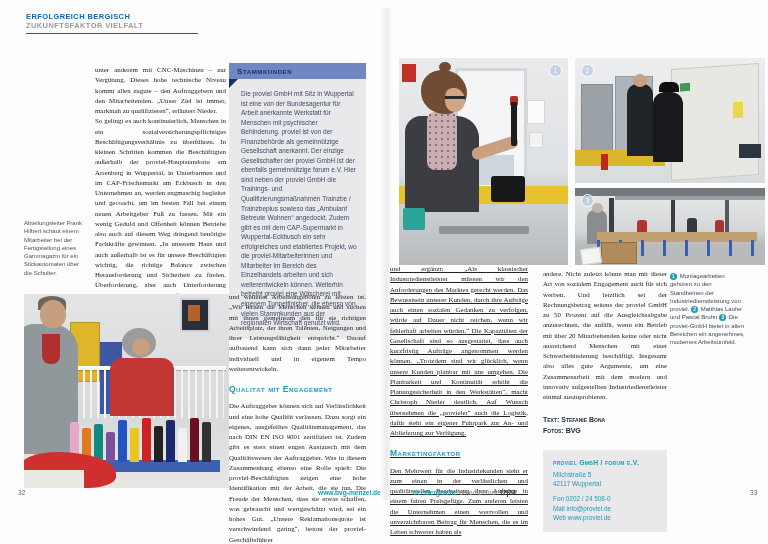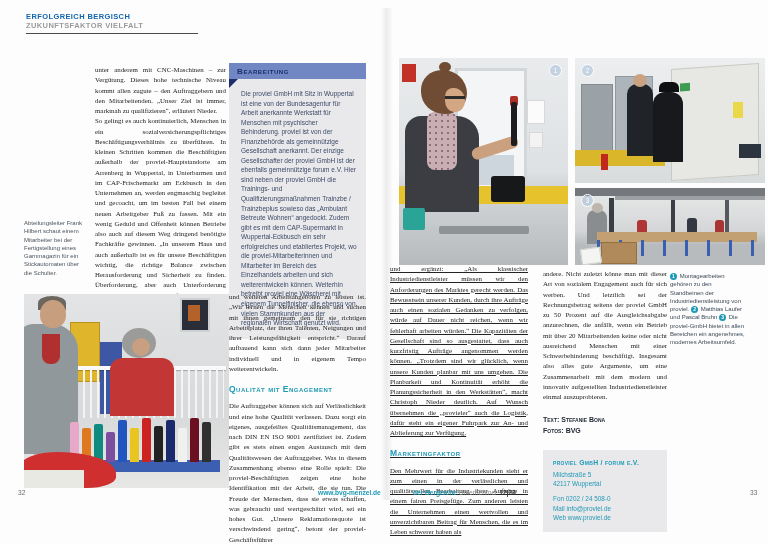--- a/index.html
+++ b/index.html
@@ -154,21 +154,21 @@
   <div>
 
     <div class="abs caption" style="left:24px;top:219px;width:61px;">Abteilungsleiter Frank Hilbert schaut einem Mitarbeiter bei der Fertigstellung eines Garnmagazin für ein Stickautomaten über die Schulter.</div>
 
     <div class="abs col" style="left:95px;top:65px;width:131px;">
       <p>unter anderem mit CNC-Maschinen – zur Vergütung. Dieses hohe technische Niveau kommt allen zugute – den Auftraggebern und den Mitarbeitenden. „Unser Ziel ist immer, marktnah zu qualifizieren“, erläutert Nieder.</p>
       <p>So gelingt es auch kontinuierlich, Menschen in ein sozialversicherungspflichtiges Beschäftigungsverhältnis zu überführen. In kleinen Schritten kommen die Beschäftigten außerhalb der proviel-Hauptstandorte am Arrenberg in Wuppertal, in Unterbarmen und im CAP-Frischemarkt am Eckbusch in den Unternehmen an, werden engmaschig begleitet und gecoacht, um im besten Fall bei einem neuen Arbeitgeber Fuß zu fassen. Mit ein wenig Geduld und Offenheit können Betriebe also auch auf diesem Weg dringend benötigte Fachkräfte gewinnen. „In unserem Haus und auch außerhalb ist es für unsere Beschäftigten wichtig, die richtige Balance zwischen Herausforderung und Sicherheit zu finden. Überforderung, aber auch Unterforderung können eine Belastung für die Psyche darstellen“, skizziert Christoph Nieder eine der Hauptaufgaben, die in den Werkstätten</p>
     </div>
 
     <div class="abs infobox">
-      <div class="bar">Bearbeitung</div>
+      <div class="bar">Stammkunden</div>
       <div class="bodybox">
         <span class="fold"></span>
         <span>Die proviel GmbH mit Sitz in Wuppertal ist eine von der Bundesagentur für Arbeit anerkannte Werkstatt für Menschen mit psychischer Behinderung. proviel ist von der Finanzbehörde als gemeinnützige Gesellschaft anerkannt. Der einzige Gesellschafter der proviel GmbH ist der ebenfalls gemeinnützige forum e.V. Hier sind neben der proviel GmbH die Trainings- und Qualifizierungsmaßnahmen Trainzbe / Trainzbeplus sowieso das „Ambulant Betreute Wohnen“ angedockt. Zudem gibt es mit dem CAP-Supermarkt in Wuppertal-Eckbusch ein sehr erfolgreiches und etabliertes Projekt, wo die proviel-Mitarbeiterinnen und Mitarbeiter im Bereich des Einzelhandels arbeiten und sich weiterentwickeln können. Weiterhin betreibt proviel eine Wäscherei mit eigenem Tunnelfinisher, die ebenso von vielen Stammkunden aus der regionalen Wirtschaft genutzt wird.</span>
       </div>
     </div>
 
     <div class="abs col" style="left:229px;top:292px;width:137px;">
       <p>und weiteren Arbeitsangeboten zu leisten ist. „Wir lernen die Menschen kennen und suchen mit ihnen gemeinsam den für sie richtigen Arbeitsplatz, der ihren Talenten, Neigungen und ihrer Leistungsfähigkeit entspricht.“ Darauf aufbauend kann sich dann jeder Mitarbeiter individuell und in eigenem Tempo weiterentwickeln.</p>
       <div class="sc-head">Qualität mit Engagement</div>
       <p>Die Auftraggeber können sich auf Verlässlichkeit und eine hohe Qualität verlassen. Dazu sorgt ein eigenes, ausgefeiltes Qualitätsmanagement, das nach DIN EN ISO 9001 zertifiziert ist. Zudem gibt es stets einen engen Austausch mit dem Qualitätswesen der Auftraggeber. Was in diesem Zusammenhang ebenso eine Rolle spielt: Die proviel-Beschäftigten zeigen eine hohe Identifikation mit der Arbeit, die sie tun. Die Freude der Menschen, dass sie etwas schaffen, was gebraucht und wertgeschätzt wird, sei ein hohes Gut. „Unsere Reklamationsquote ist verschwindend gering“, betont der proviel-Geschäftsführer</p>

